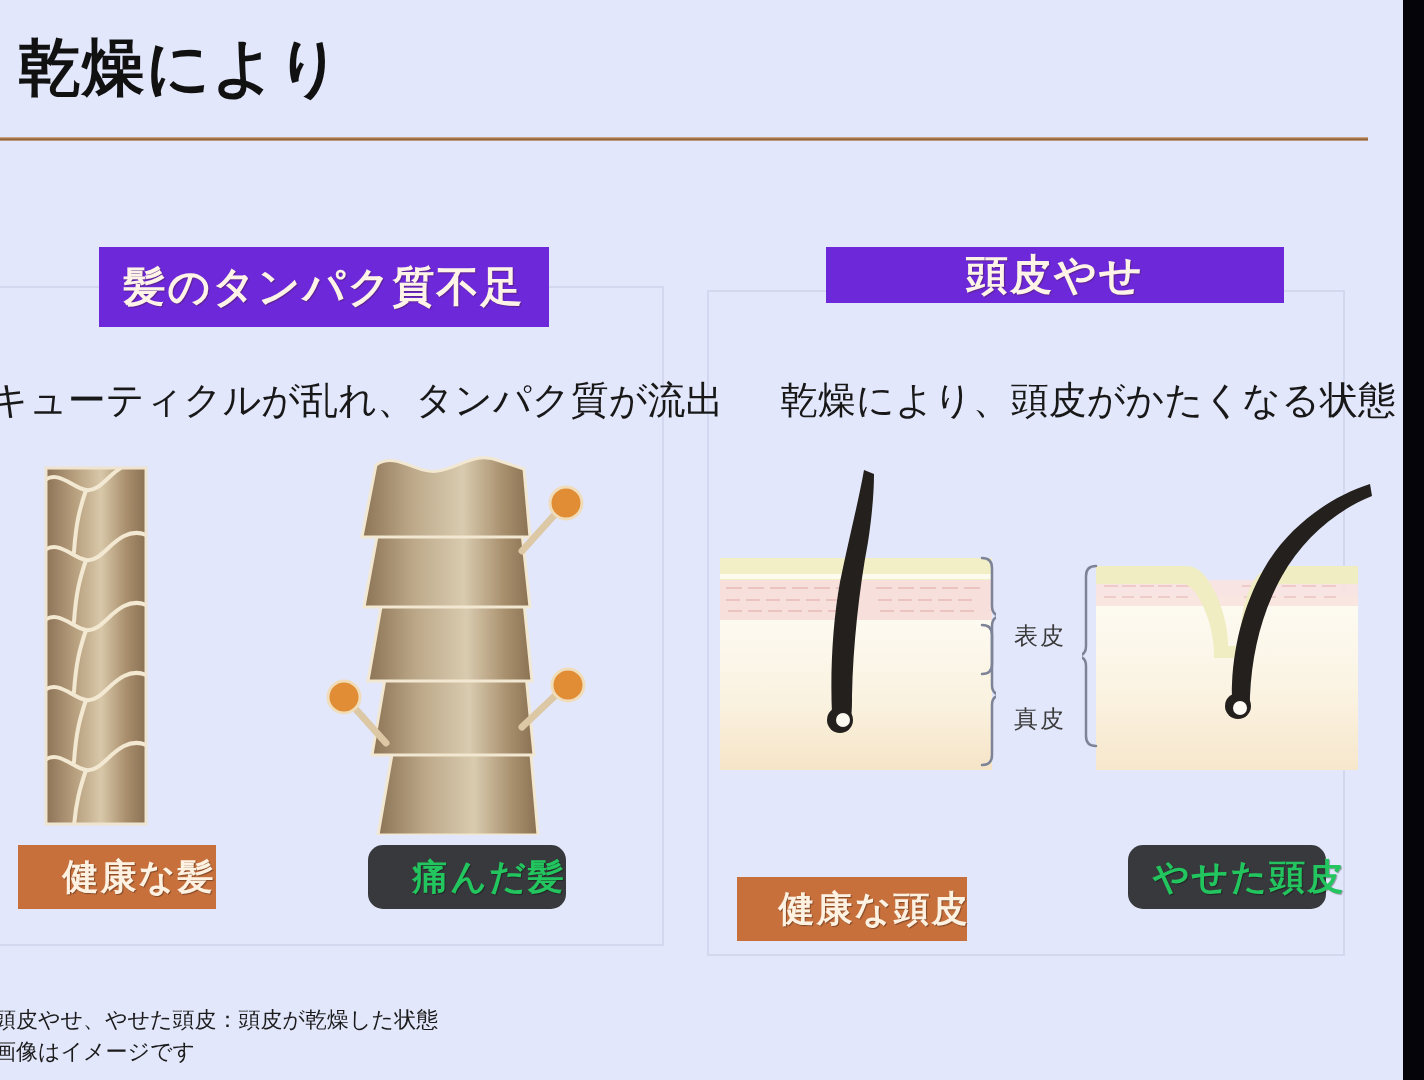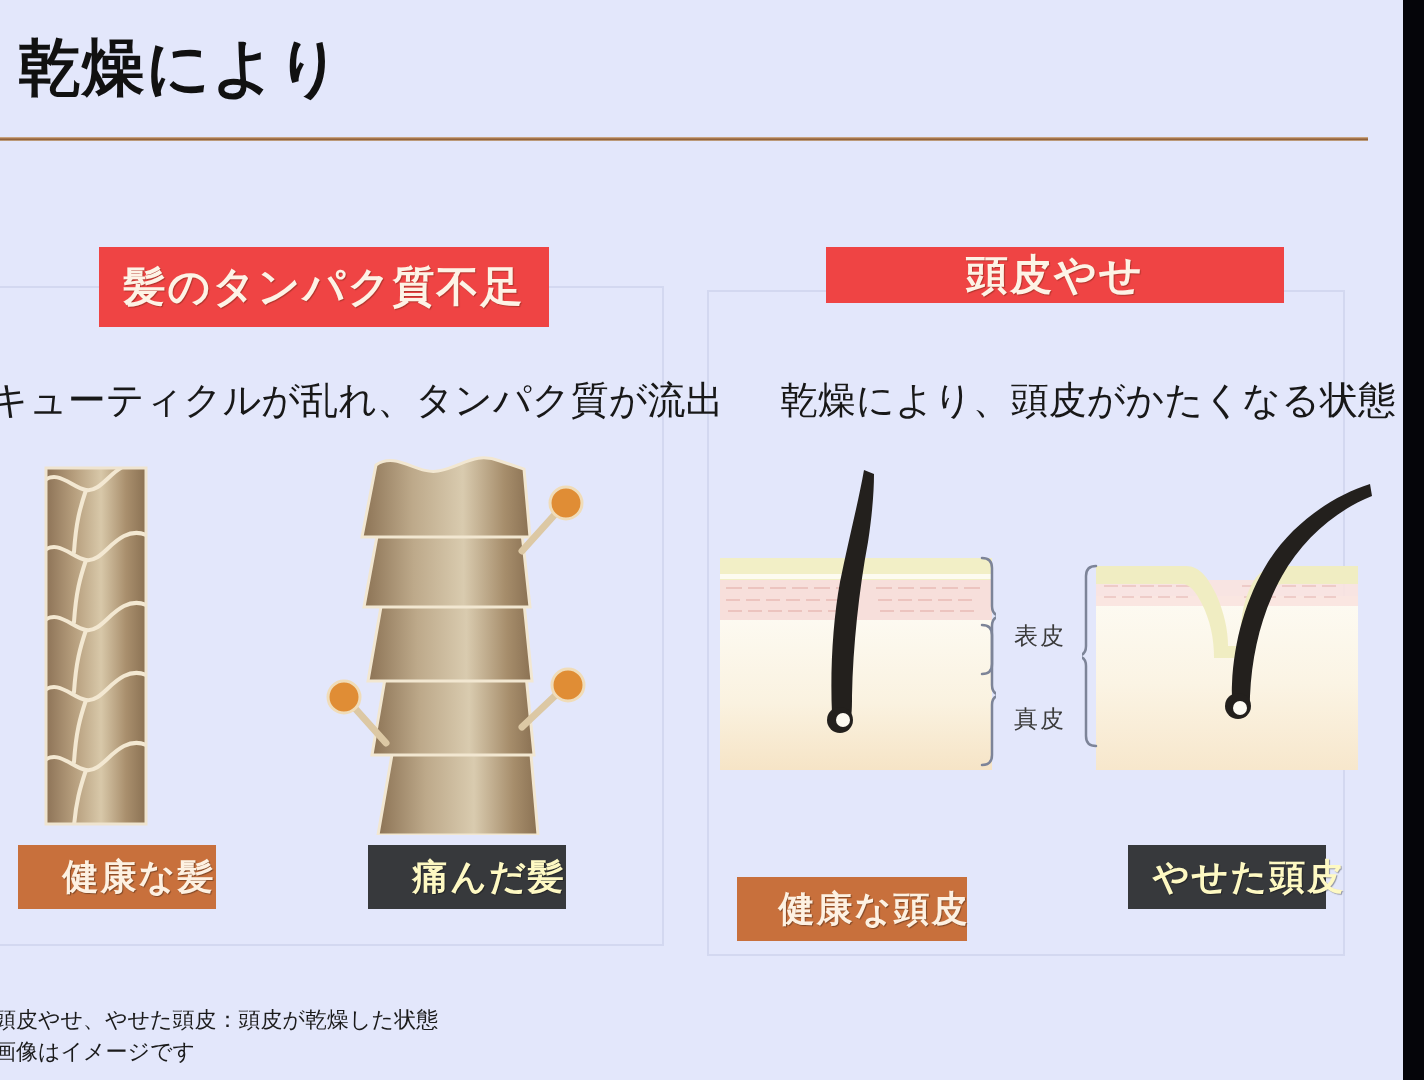--- a/index.html
+++ b/index.html
@@ -66,21 +66,21 @@
     position: absolute;
     border: 2px solid #d3d8f0;
     background: transparent;
   }
   .panel-left  { left: -40px; top: 286px; width: 704px;  height: 660px; }
   .panel-right { left: 707px; top: 290px; width: 638px;  height: 666px; }
 
   
   .chip-header {
     position: absolute;
-    background: #ef4444;
+    background: #6d28d9;
     color: #fdf3e6;
     font-size: 42px;
     font-weight: 700;
     letter-spacing: 2px;
     display: flex;
     align-items: center;
     justify-content: center;
     text-shadow: 1px 1px 1px rgba(60,25,0,.35);
     white-space: nowrap;
   }
@@ -106,21 +106,21 @@
     font-weight: 700;
     display: flex;
     align-items: center;
     justify-content: center;
     letter-spacing: 2px;
     text-shadow: 1px 1px 1px rgba(0,0,0,.35);
     white-space: nowrap;
     padding-left: 44px;
   }
   .chip-orange { background: #c8703c; color: #fdf1e2; }
-  .chip-dark   { background: #37393c; color: #fef9c3; }
+  .chip-dark   { background: #37393c; color: #22c55e; border-radius: 15px; }
 
   .chip-l1 { left: 18px;   top: 845px; width: 198px; height: 64px; }
   .chip-l2 { left: 368px;  top: 845px; width: 198px; height: 64px; }
   .chip-r1 { left: 737px;  top: 845px; width: 230px; height: 64px; margin-top: 32px; }
   .chip-r2 { left: 1128px; top: 845px; width: 198px; height: 64px; }
 
   
   .footnotes {
     position: absolute;
     left: -6px; top: 1004px;

